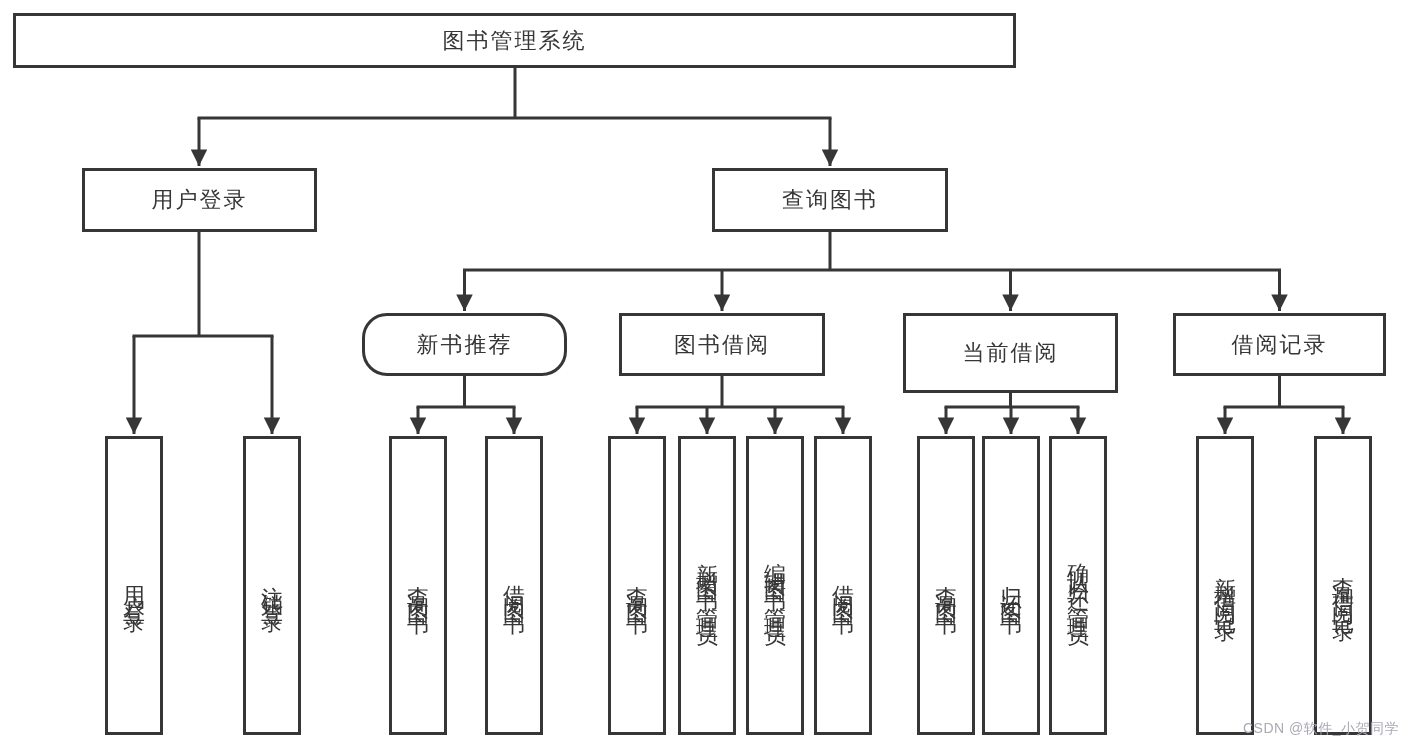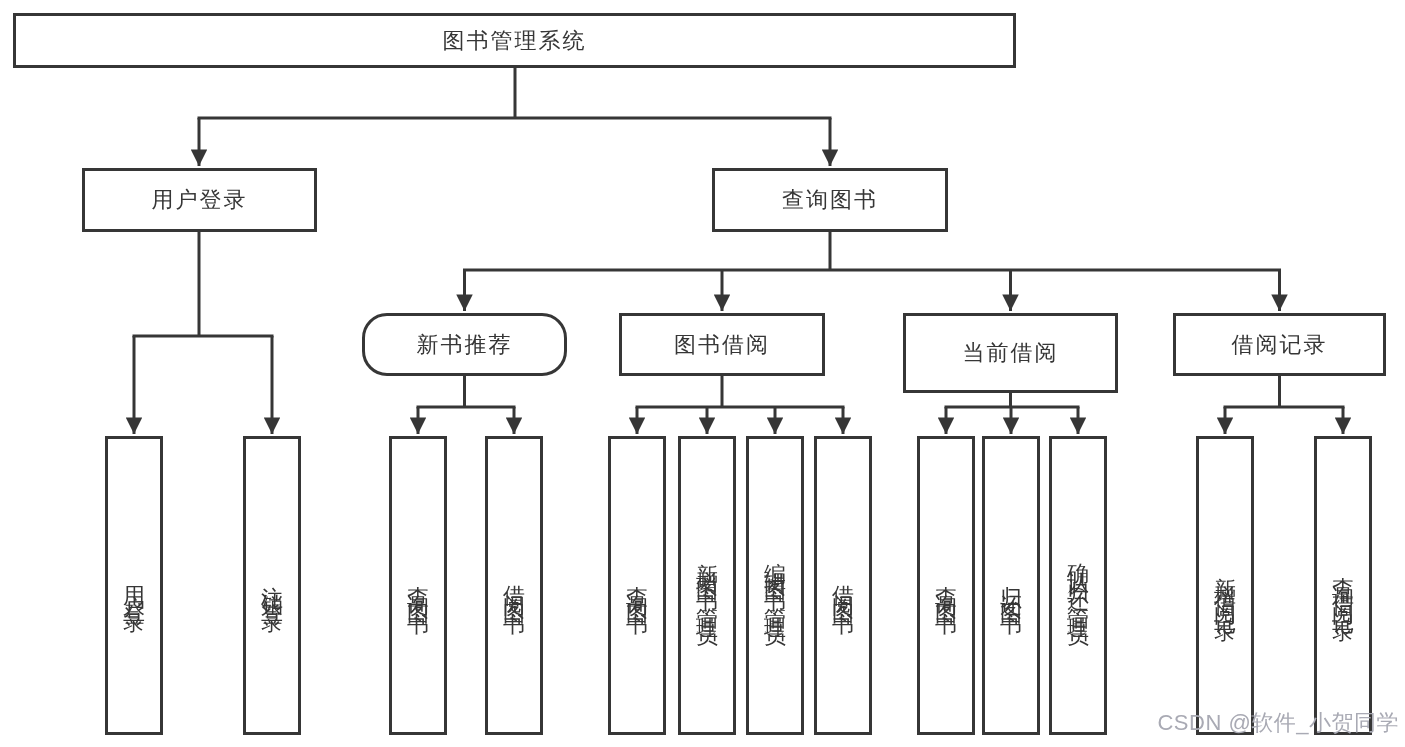--- a/index.html
+++ b/index.html
@@ -39,21 +39,21 @@
     writing-mode: vertical-rl;
     font-size: 22px;
     letter-spacing: 9px;
     line-height: 1;
     white-space: nowrap;
   }
   #watermark {
     position: absolute;
     right: 6px;
     bottom: 9px;
-    font-size: 22px;
+    font-size: 14px;
     letter-spacing: 0.5px;
     color: #a9aab4;
     z-index: 5;
     white-space: nowrap;
   }
 </style>
 </head>
 <body>
 
 <div id="stage">

